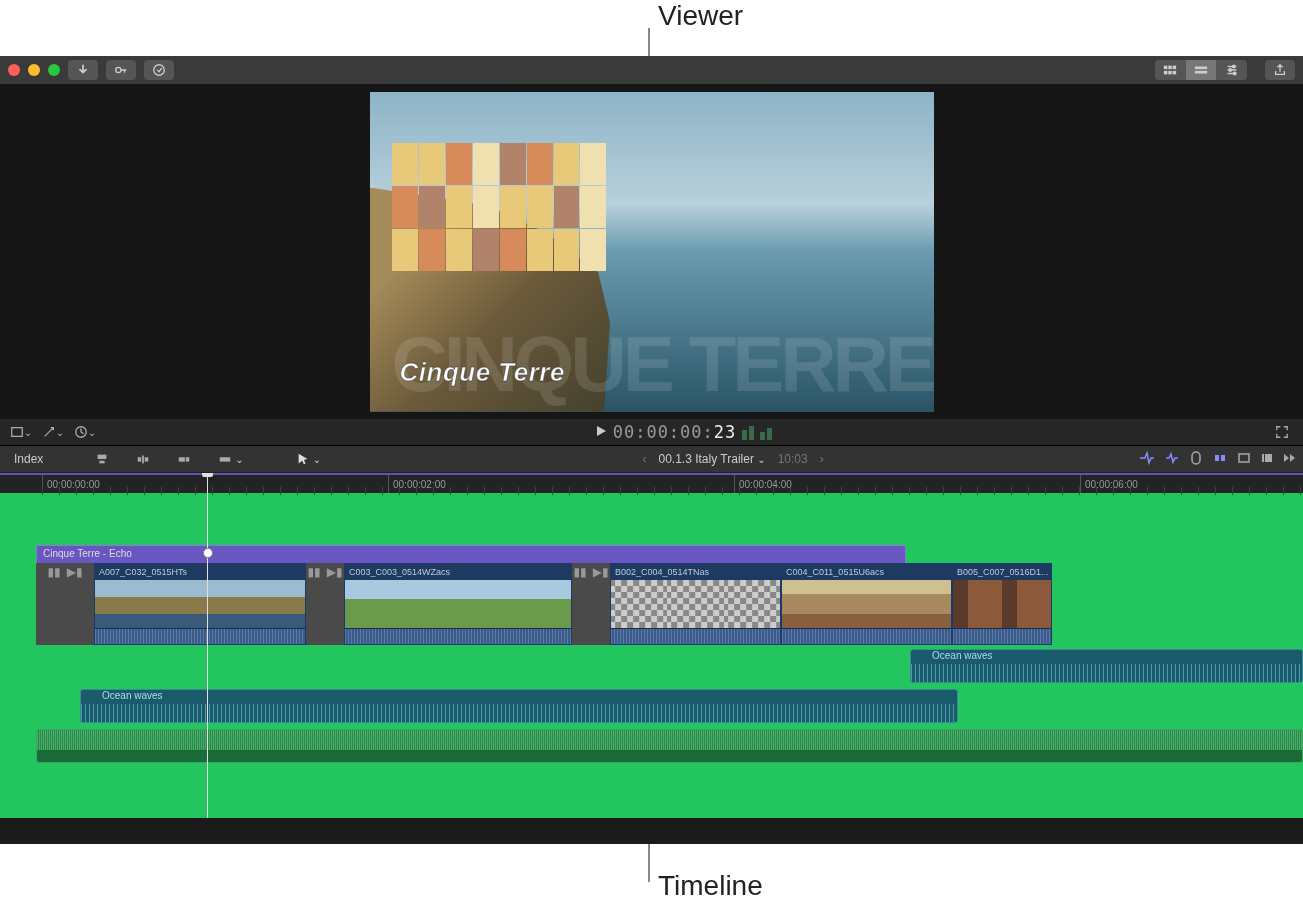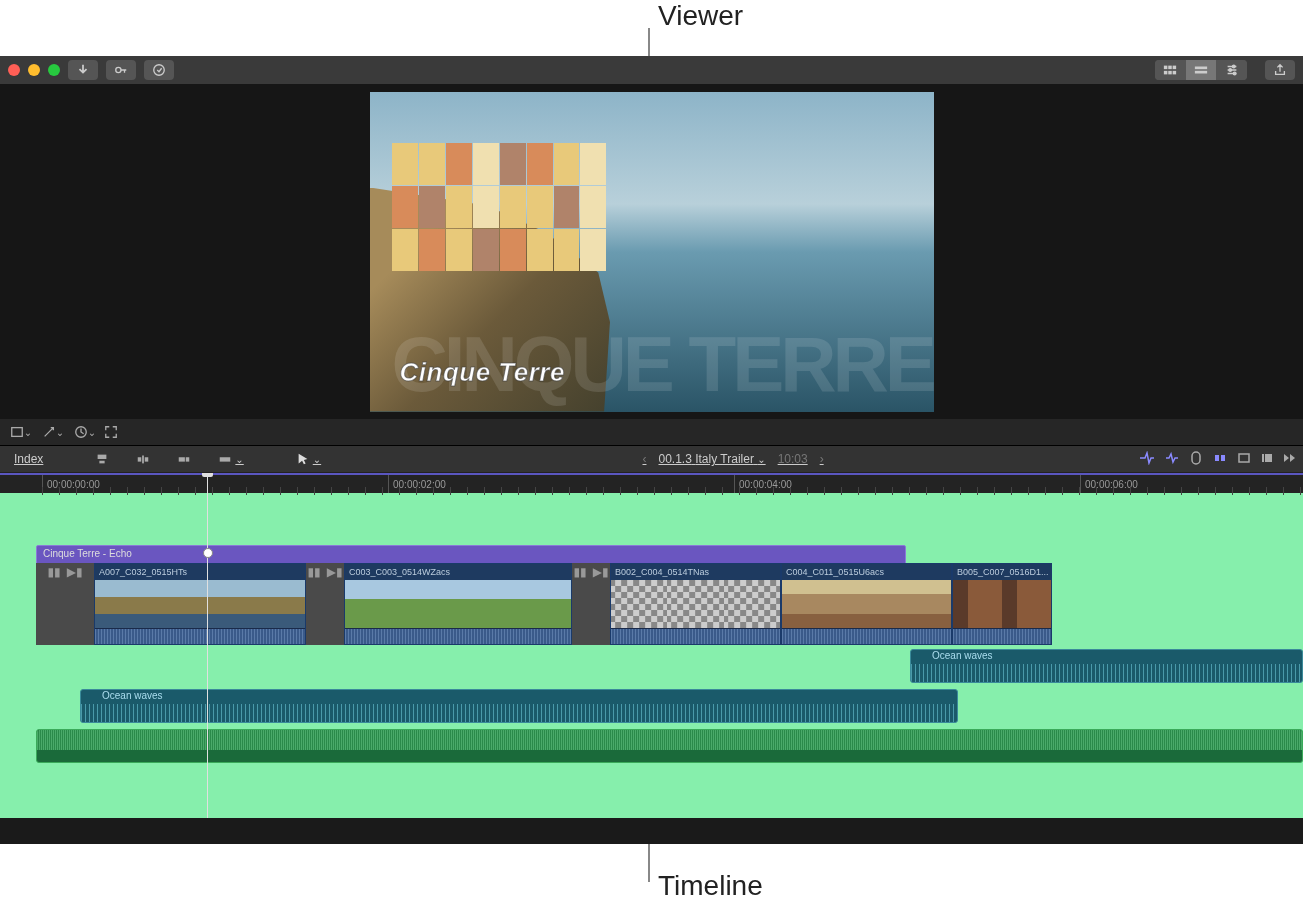--- a/index.html
+++ b/index.html
@@ -106,21 +106,21 @@
 .timecode .frames { color: #f0f0f0; }
 .audio-meter { display: flex; gap: 2px; align-items: flex-end; height: 16px; }
 .audio-meter div { width: 5px; background: #3a6a4a; }
 .viewer-controls .right-ctrls { display: flex; }
 .ctrl-btn { width: 26px; height: 20px; display: inline-flex; align-items: center; justify-content: center; color: #aaa; }
 .ctrl-btn svg { width: 14px; height: 14px; }
 
 .timeline-toolbar {
   height: 28px; background: #333; display: flex; align-items: center;
   padding: 0 8px; gap: 15px; color: #ccc; font-size: 12px;
-  border-top: 1px solid #000; border-bottom: 1px solid #222; text-decoration: underline;
+  border-top: 1px solid #000; border-bottom: 1px solid #222;
 }
 .timeline-toolbar .spacer { flex: 1; }
 .timeline-toolbar .center { display: flex; align-items: center; gap: 12px; }
 .small-btn { padding: 2px 6px; display: inline-flex; align-items: center; gap: 3px; }
 .small-btn svg { width: 14px; height: 14px; }
 .right-tools { display: flex; gap: 10px; align-items: center; }
 .right-tools .icon { color: #8a8aff; }
 
 .timeline-ruler {
   height: 20px; background: #232323; border-top: 2px solid #5a56c0;
@@ -144,21 +144,21 @@
   content: ''; position: absolute; top: -7px; left: -5px;
   width: 11px; height: 11px; background: #e0e0e0; border-radius: 2px;
 }
 .playhead::after {
   content: ''; position: absolute; top: 75px; left: -4px;
   width: 8px; height: 8px; background: #fff; border-radius: 50%;
   border: 1px solid #888;
 }
 
 .timeline-body {
-  position: relative; height: 345px; background: #86efac; overflow: hidden;
+  position: relative; height: 345px; background: #22c55e; overflow: hidden;
 }
 .tracks { position: absolute; top: 20px; left: 0; right: 0; }
 
 .title-clip {
   position: absolute; left: 36px; top: 52px; height: 34px;
   background: #6a56c0; border: 1px solid #8a7ad8;
   color: #ddd; font-size: 10px; padding-left: 6px; line-height: 16px;
   border-radius: 2px;
 }
 
@@ -327,20 +327,36 @@
           </svg>
           <span class="chev">⌄</span>
         </div>
       <div class="ctrl-btn">
           <svg viewBox="0 0 16 16" fill="none" stroke="#aaa" stroke-width="1.5">
             <circle cx="8" cy="8" r="6"></circle>
             <path d="M8 4v4l3 2"></path>
           </svg>
           <span class="chev">⌄</span>
         </div>
+    </div>
+    <div class="center-ctrls">
+      <span>
+        <svg width="12" height="12" viewBox="0 0 12 12" fill="#ccc">
+            <path d="M2 1l9 5-9 5z"></path>
+          </svg>
+      </span>
+      <span class="timecode">
+        <span>00:00:00:</span><span class="frames">23</span>
+      </span>
+      <span class="audio-meter">
+        <div style="height:10px;"></div>
+          <div style="height:14px;"></div>
+        <div style="height:8px;margin-left:4px;"></div>
+          <div style="height:12px;"></div>
+      </span>
     </div>
     <div class="right-ctrls">
       <div class="ctrl-btn">
         <svg viewBox="0 0 16 16" fill="none" stroke="#aaa" stroke-width="1.5">
             <path d="M2 6V2h4M10 2h4v4M14 10v4h-4M6 14H2v-4"></path>
           </svg>
       </div>
     </div>
   </div>
 

